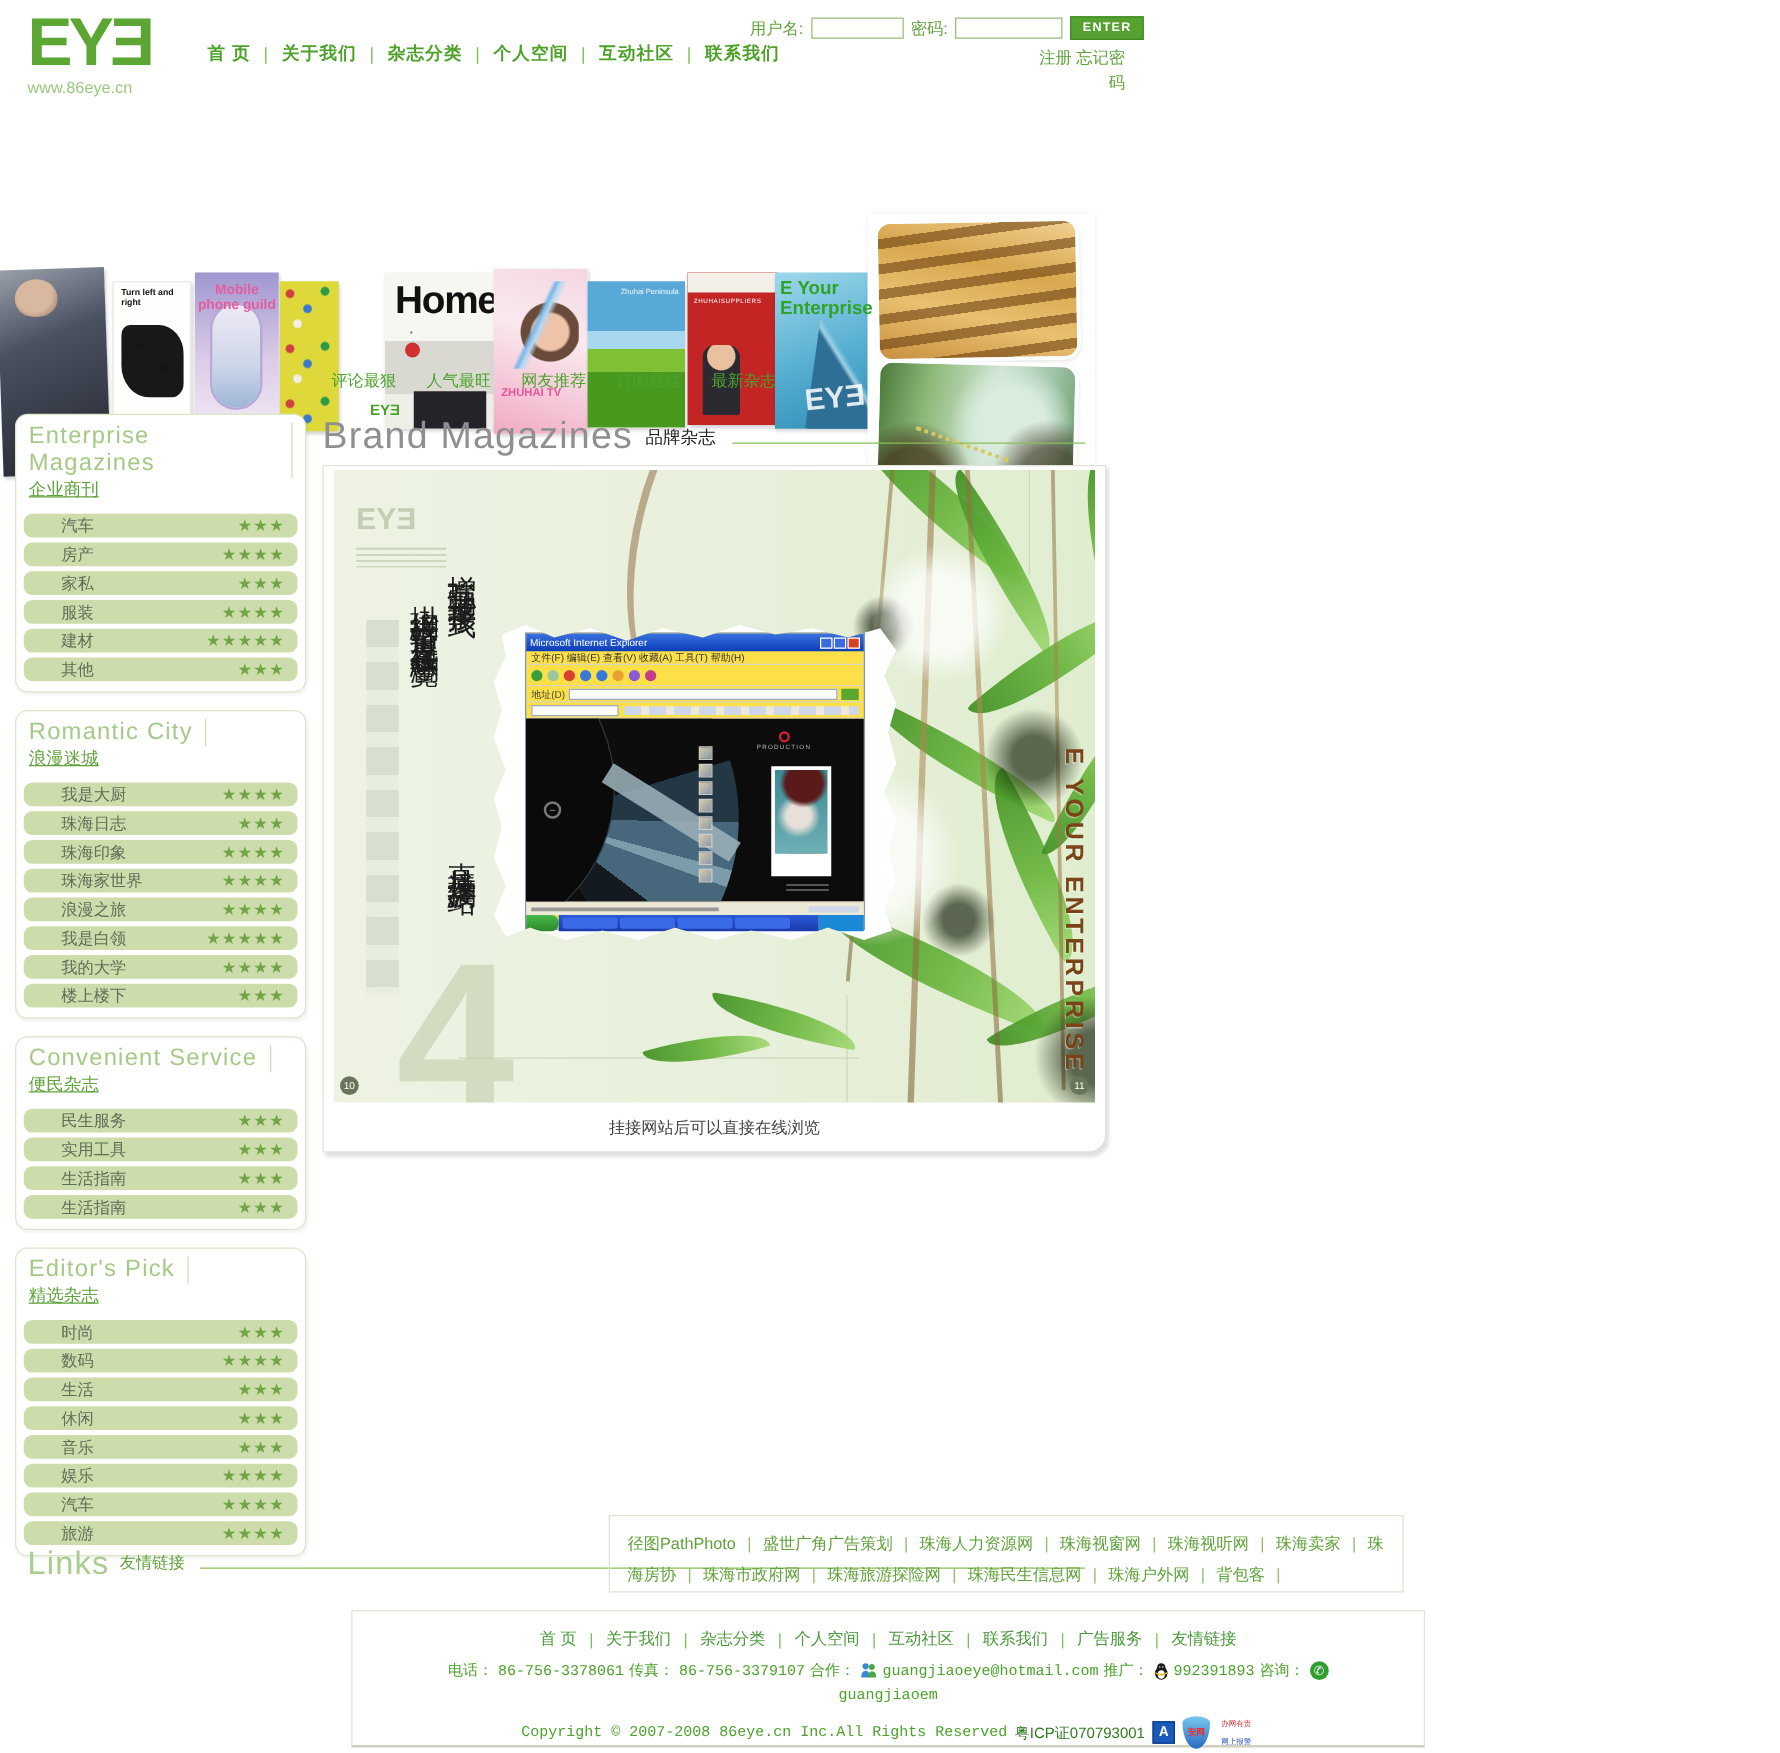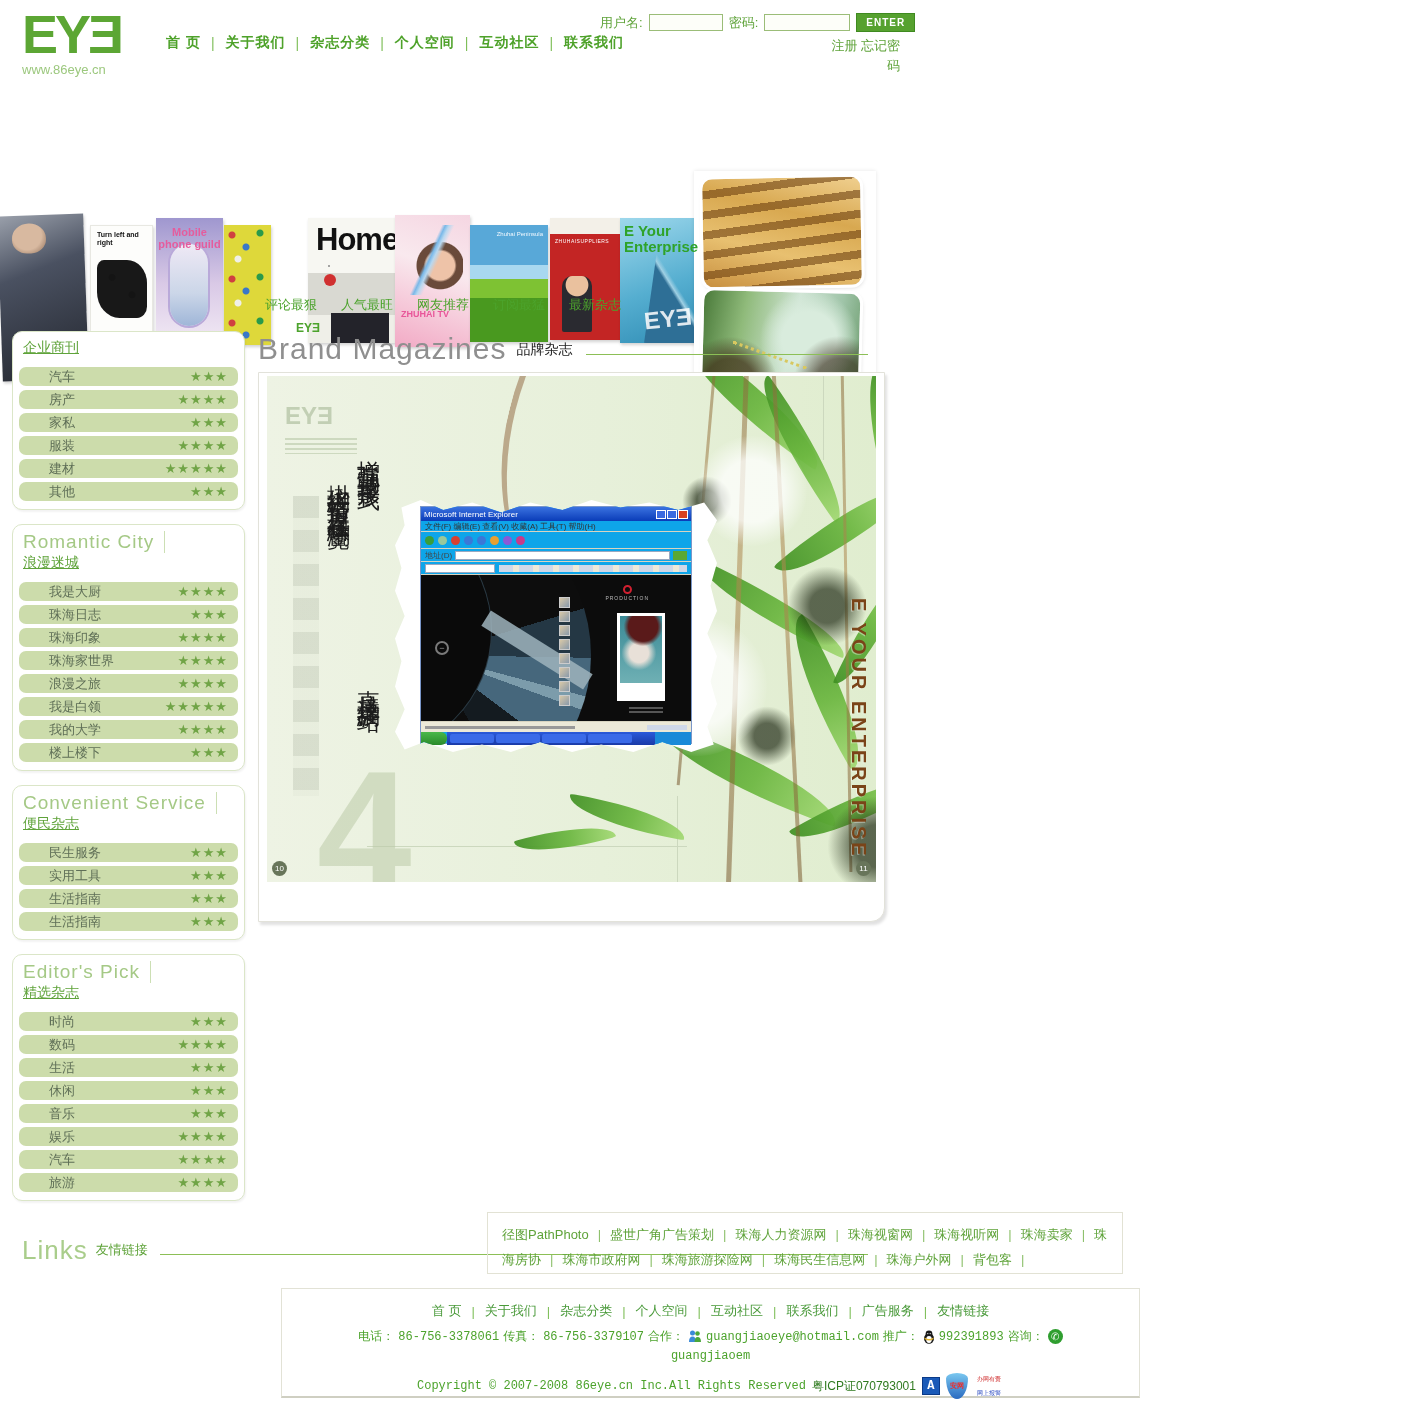--- a/index.html
+++ b/index.html
@@ -161,21 +161,21 @@
      color:#fff; font-size:8px; display:flex; align-items:center; justify-content:center; }
   .pagedot.pl { left:5px; } .pagedot.pr { right:5px; }
 
   
   .torn { position:absolute; left:128px; top:124px; width:322px; height:252px; background:#fff;
      clip-path:polygon(2% 3%,8% 0%,15% 4%,24% 1%,33% 5%,42% 1%,52% 4%,61% 0%,70% 3%,79% 1%,88% 4%,96% 1%,
        100% 8%,97% 16%,100% 25%,98% 34%,100% 44%,97% 53%,100% 62%,98% 72%,100% 81%,97% 90%,99% 97%,
        92% 100%,83% 96%,74% 100%,64% 97%,55% 100%,45% 96%,36% 100%,27% 97%,18% 100%,9% 96%,3% 99%,
        0% 92%,3% 83%,0% 74%,2% 64%,0% 55%,3% 46%,0% 36%,2% 27%,0% 18%,3% 10%); }
   .browser { position:absolute; left:25px; top:6px; width:272px; height:238px; border:1px solid #7a96c8;
-     background:#0ea5e9; font-family:"Liberation Sans", sans-serif; }
+     background:#fde047; font-family:"Liberation Sans", sans-serif; }
   .b-title { height:14px; background:linear-gradient(180deg,#3a72e0,#0a3cb8); color:#fff; font-size:8px;
      display:flex; align-items:center; padding:0 3px; white-space:nowrap; overflow:hidden; }
   .b-title .b-btns { margin-left:auto; display:flex; gap:1px; }
   .b-btn { width:10px; height:9px; background:#3a6ae0; border:1px solid #fff; }
   .b-btn.x { background:#d84020; }
   .b-menu { height:11px; font-size:8px; color:#333; padding:0 4px; display:flex; align-items:center;
      border-bottom:1px solid #d8d4c0; white-space:nowrap; overflow:hidden; }
   .b-tools { height:17px; display:flex; align-items:center; gap:4px; padding:0 4px;
      border-bottom:1px solid #d8d4c0; }
   .tb-dot { width:9px; height:9px; border-radius:50%; }
@@ -331,21 +331,21 @@
   <div class="tabs" id="tabs">
       <a class="tab">评论最狠</a>
       <a class="tab">人气最旺</a>
       <a class="tab">网友推荐</a>
       <a class="tab">订阅最猛</a>
       <a class="tab">最新杂志</a>
     </div>
 
   <div id="sidebar">
       <div class="side-box">
-        <div class="side-head"><div class="side-head-cn">企业商刊</div></div>
+        <div class="side-head"><div class="side-head-en">Enterprise Magazines</div><div class="side-head-cn">企业商刊</div></div>
         <div class="side-item">
           <span class="side-label">汽车</span>
           <span class="stars">★★★</span>
         </div>
         <div class="side-item">
           <span class="side-label">房产</span>
           <span class="stars">★★★★</span>
         </div>
         <div class="side-item">
           <span class="side-label">家私</span>
@@ -568,20 +568,21 @@
             </span>
             <span class="b-tray"></span>
           </div>
         </div>
       </div>
 
       <div class="eyour">E YOUR ENTERPRISE</div>
       <div class="pagedot pl">10</div>
       <div class="pagedot pr">11</div>
     </div>
+    <div class="caption">挂接网站后可以直接在线浏览</div>
   </div>
 
   <div class="links-head">
     <span class="links-head-en">Links</span>
     <span class="links-head-cn">友情链接</span>
     <span class="links-rule"></span>
   </div>
   <div class="links-box" id="links-list"><a class="flink">径图PathPhoto</a><span class="sep">|</span><a class="flink">盛世广角广告策划</a><span class="sep">|</span><a class="flink">珠海人力资源网</a><span class="sep">|</span><a class="flink">珠海视窗网</a><span class="sep">|</span><a class="flink">珠海视听网</a><span class="sep">|</span><a class="flink">珠海卖家</a><span class="sep">|</span><a class="flink">珠海房协</a><span class="sep">|</span><a class="flink">珠海市政府网</a><span class="sep">|</span><a class="flink">珠海旅游探险网</a><span class="sep">|</span><a class="flink">珠海民生信息网</a><span class="sep">|</span><a class="flink">珠海户外网</a><span class="sep">|</span><a class="flink">背包客</a><span class="sep">|</span></div>
 
   <div class="footer-box">

